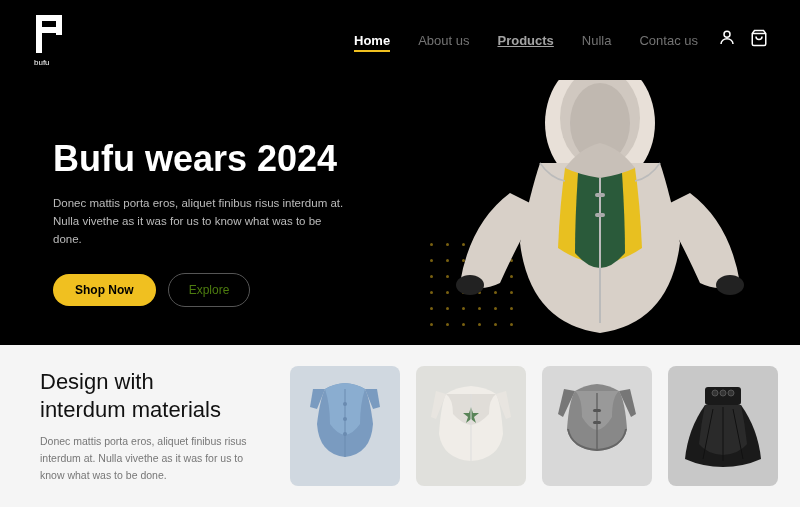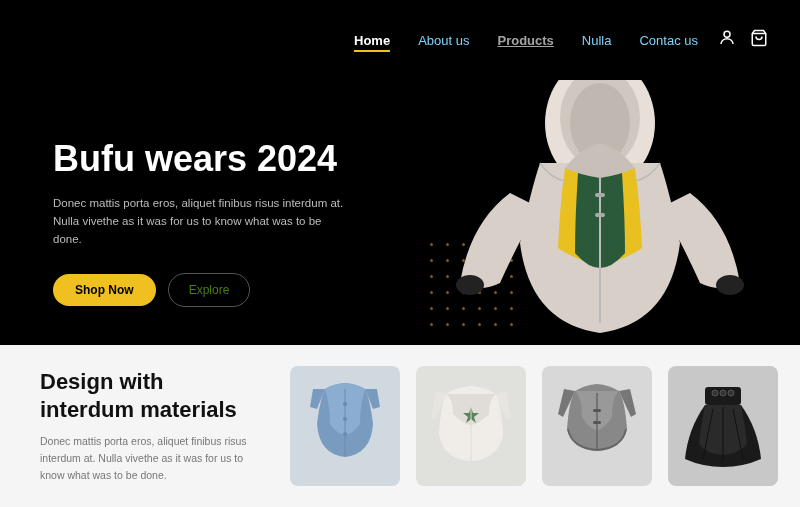--- a/index.html
+++ b/index.html
@@ -25,21 +25,21 @@
       width: 40px;
       height: 55px;
     }
     .nav {
       margin-left: auto;
       display: flex;
       align-items: flex-end;
       gap: 28px;
     }
     .nav-item {
-      color: #7dd3fc;
+      color: #737373;
       font-size: 13px;
       cursor: pointer;
       text-decoration: none;
       position: relative;
     }
     .nav-item.active {
       color: #fff;
       font-weight: 600;
     }
     .nav-item.active::after {
@@ -170,21 +170,21 @@
       display: flex;
       align-items: center;
       padding: 20px 40px;
       gap: 30px;
     }
     .bottom-text {
       flex: 0 0 220px;
     }
     .bottom-title {
       font-size: 22px;
-      font-weight: 700;
+      font-weight: 400;
       color: #111;
       line-height: 1.25;
       margin-bottom: 10px;
     }
     .bottom-desc {
       font-size: 10.5px;
       color: #777;
       line-height: 1.6;
     }
     .product-images {
@@ -203,20 +203,29 @@
     }
     .product-card.card1 { width: 110px; height: 120px; background: #d0d8e0; }
     .product-card.card2 { width: 110px; height: 120px; background: #e0e0dc; }
     .product-card.card3 { width: 110px; height: 120px; background: #d8d8d8; }
     .product-card.card4 { width: 110px; height: 120px; background: #c8c8c8; }
   </style>
 </head>
 <body>
 
 <header class="header">
+  <div class="logo-area">
+    <svg class="logo-icon" viewBox="0 0 40 55" fill="none" xmlns="http://www.w3.org/2000/svg">
+      <rect x="4" y="2" width="6" height="38" fill="white"></rect>
+      <rect x="4" y="2" width="26" height="6" fill="white"></rect>
+      <rect x="24" y="2" width="6" height="20" fill="white"></rect>
+      <rect x="4" y="14" width="26" height="6" fill="white"></rect>
+      <text x="2" y="52" font-size="8" fill="white" font-family="Arial">bufu</text>
+    </svg>
+  </div>
 
   <nav class="nav">
     <a class="nav-item active">Home</a>
     <a class="nav-item">About us</a>
     <a class="nav-item products">Products</a>
     <a class="nav-item">Nulla</a>
     <a class="nav-item">Contac us</a>
   </nav>
 
   <div class="nav-icons">

